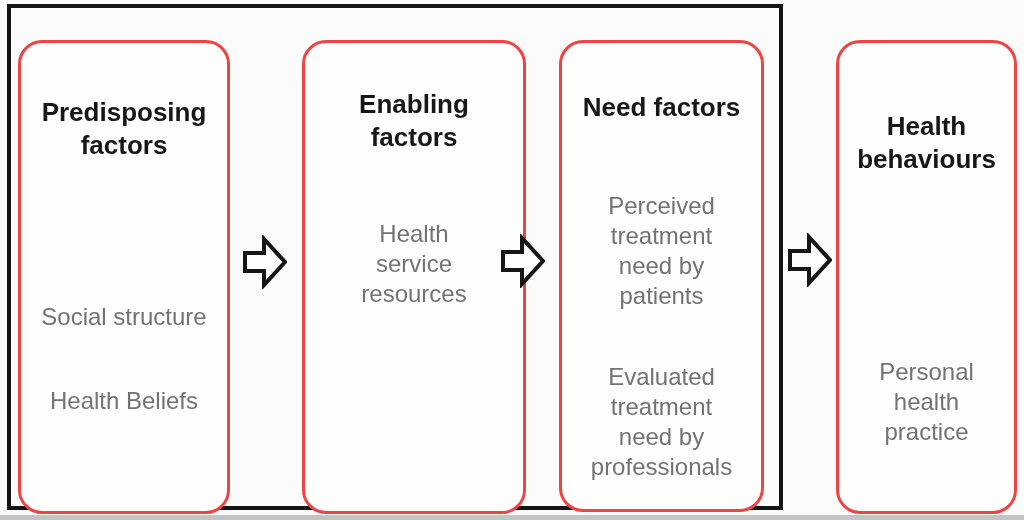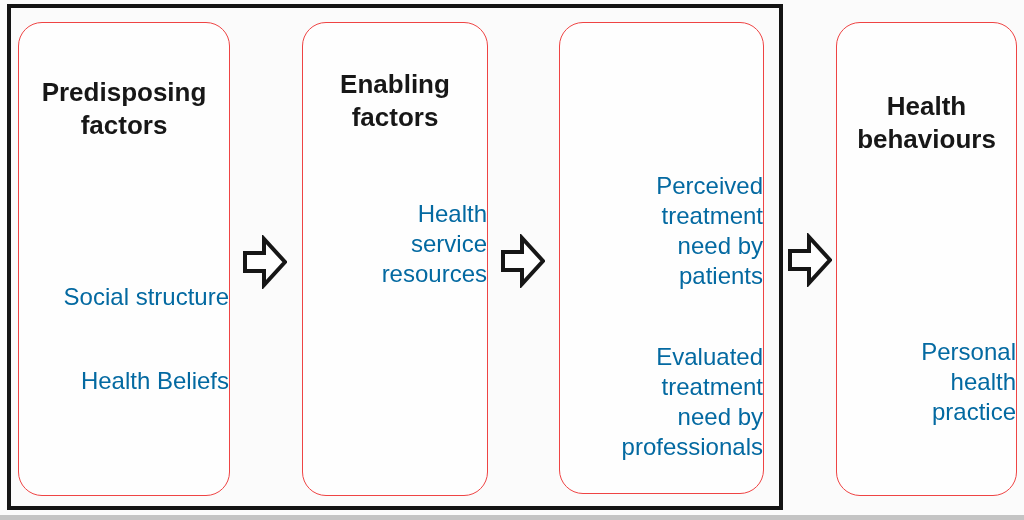--- a/index.html
+++ b/index.html
@@ -23,51 +23,51 @@
     left: 7px;
     top: 4px;
     width: 776px;
     height: 506px;
     border: 4px solid #141414;
     box-sizing: border-box;
     background: transparent;
   }
   .box {
     position: absolute;
-    top: 22px;
+    top: 40px;
     height: 474px;
-    border: 1px solid #ef4444;
+    border: 3px solid #ef4444;
     border-radius: 24px;
     background: #fefefe;
     box-sizing: border-box;
     padding-left: 41px;
   }
   .box1 { left: 18px;  width: 212px; }
-  .box2 { left: 302px; width: 186px; }
+  .box2 { left: 302px; width: 224px; }
   .box3 { left: 559px; width: 205px; height: 472px; }
   .box4 { left: 836px; width: 181px; }
   .box-title {
     position: absolute;
     left: 0;
     right: 0;
     text-align: center;
     font-weight: bold;
     font-size: 26px;
     line-height: 33px;
     color: #171717;
     white-space: pre-line;
   }
   .box-item {
     position: absolute;
     left: 0;
     right: 0;
-    text-align: right;
+    text-align: center;
     font-size: 24px;
     line-height: 30px;
-    color: #0369a1;
+    color: #737373;
     white-space: pre-line;
   }
   .arrow {
     position: absolute;
     width: 44px;
     height: 54px;
   }
   .arrow1 { left: 243px; top: 235px; }
   .arrow2 { left: 501px; top: 234px; }
   .arrow3 { left: 788px; top: 233px; }
@@ -104,20 +104,21 @@
     <div class="box-item" style="top:176px">Health
 service
 resources</div>
   </div>
 
   <svg class="arrow arrow2" viewBox="0 0 44 54">
     <path d="M2 18 L21 18 L21 4 L42 27 L21 50 L21 36 L2 36 Z" fill="#fefefe" stroke="#161616" stroke-width="4" stroke-linejoin="miter"></path>
   </svg>
 
   <div class="box box3">
+    <div class="box-title" style="top:48px">Need factors</div>
     <div class="box-item" style="top:148px">Perceived
 treatment
 need by
 patients</div>
     <div class="box-item" style="top:319px">Evaluated
 treatment
 need by
 professionals</div>
   </div>
 

